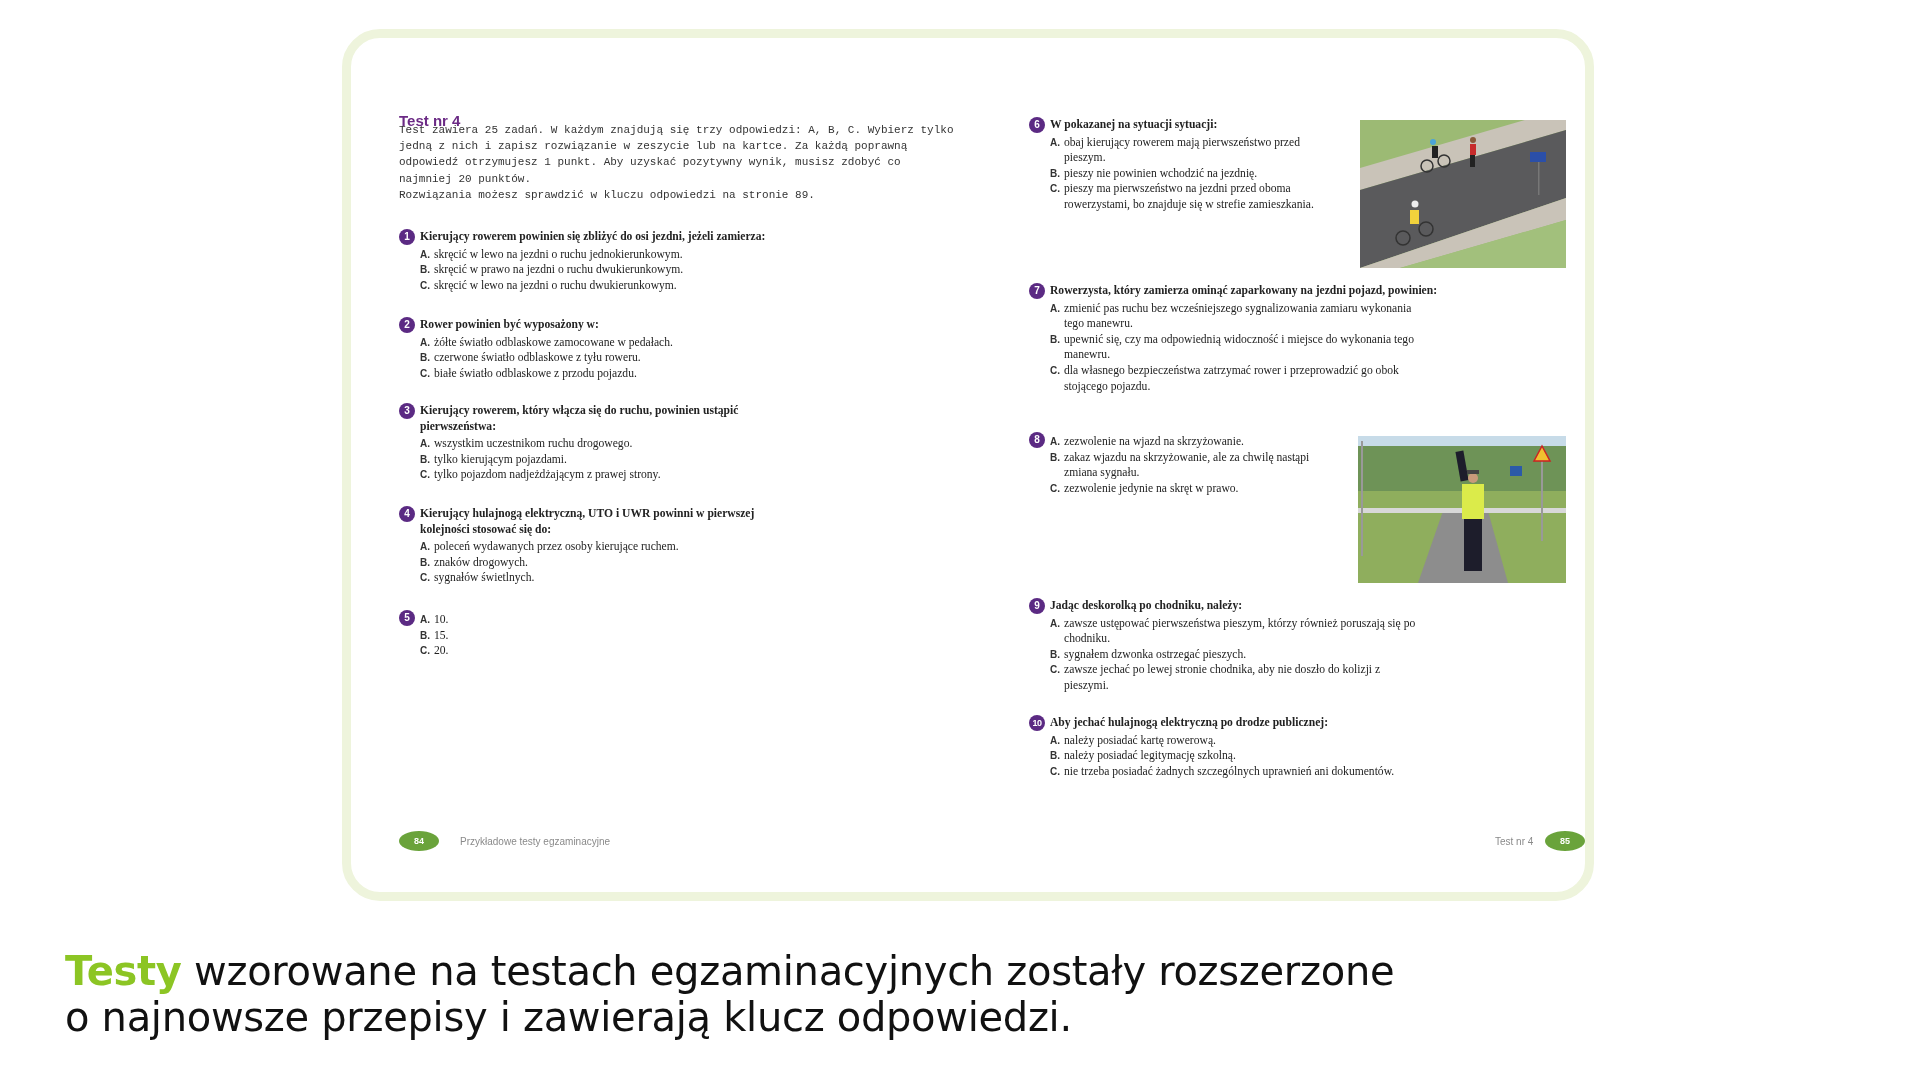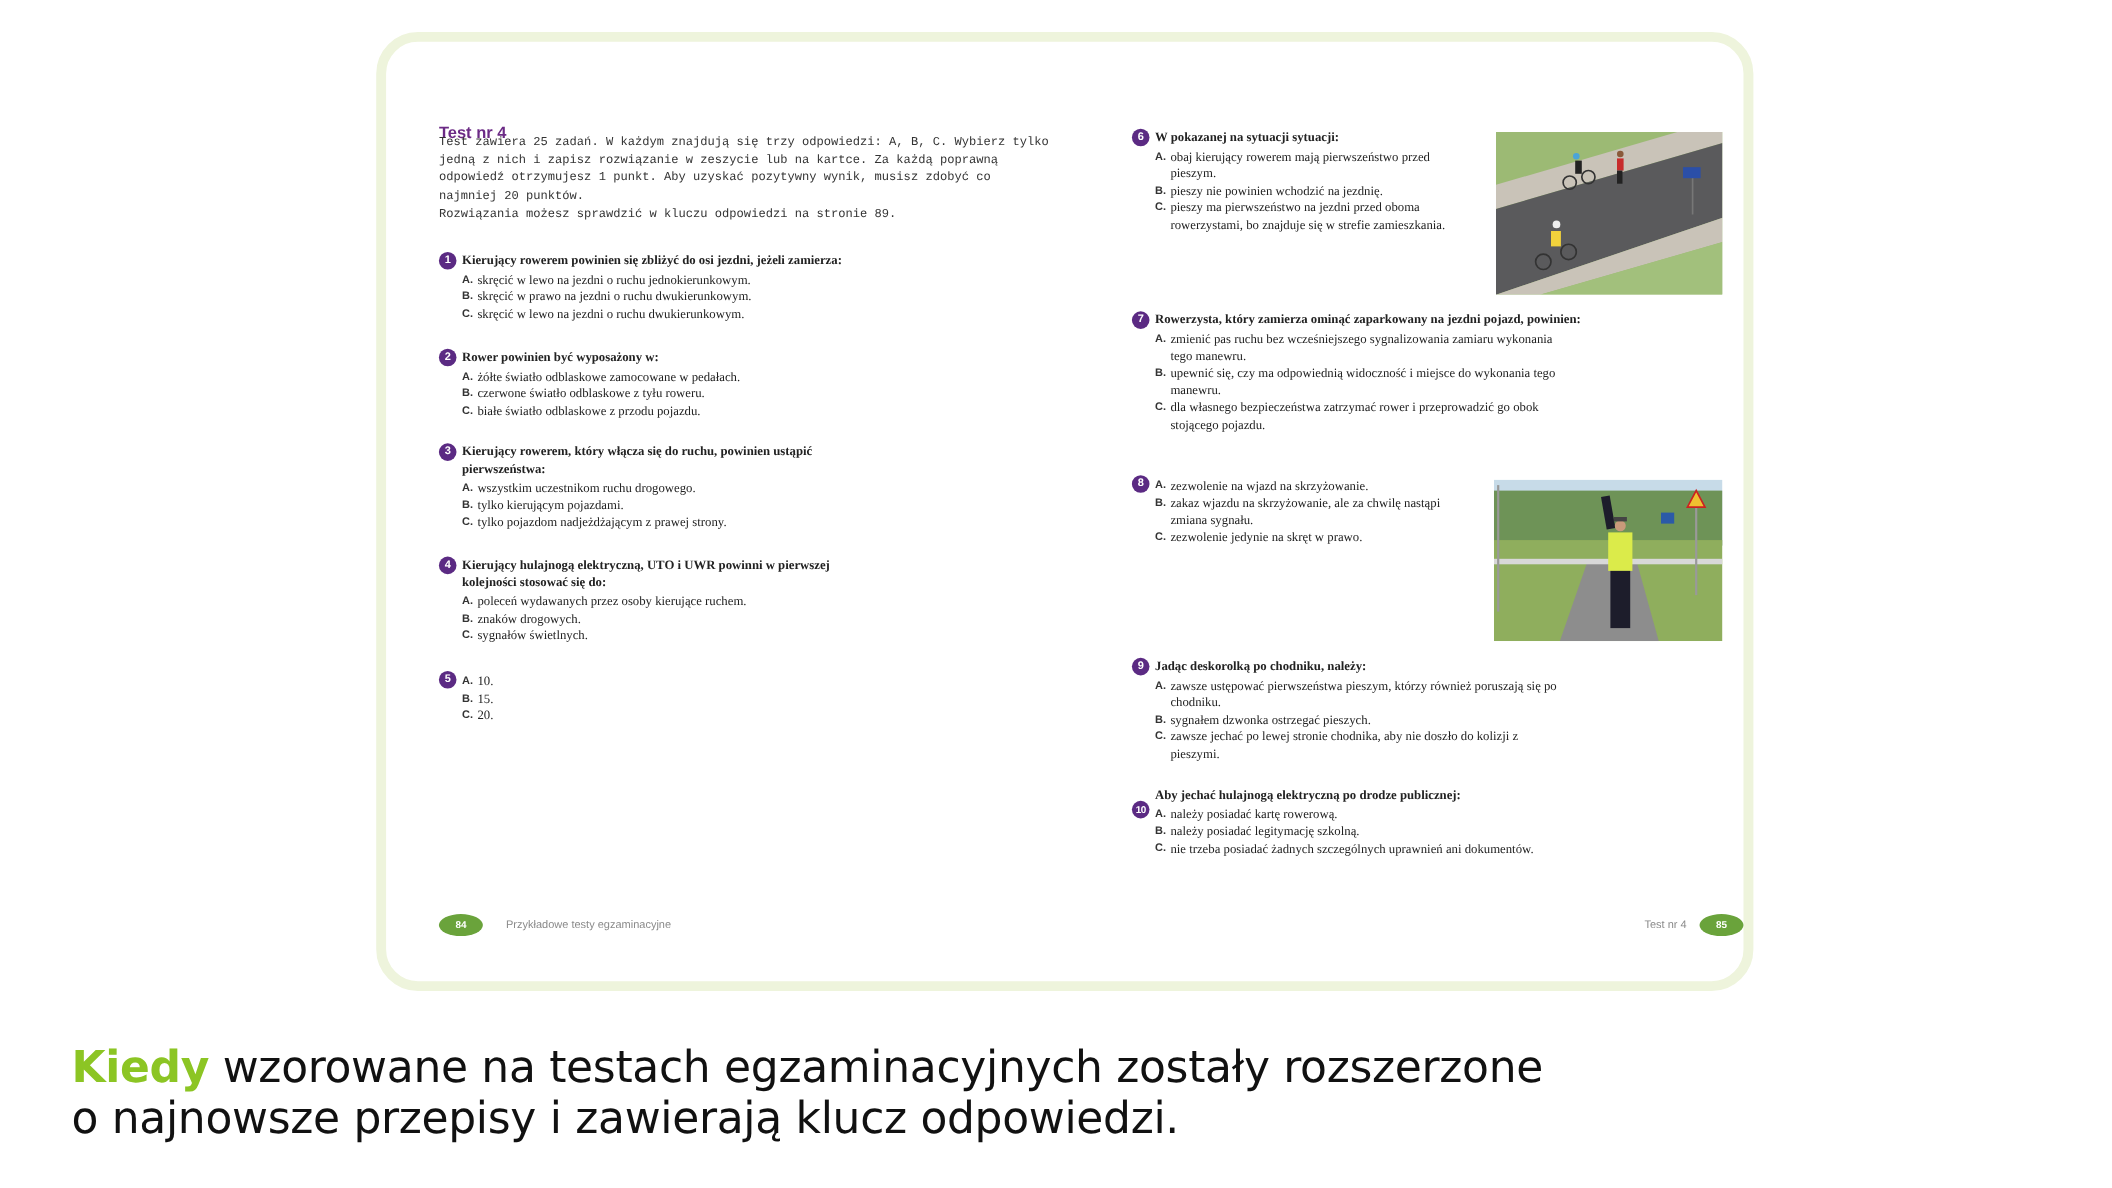--- a/index.html
+++ b/index.html
@@ -21,21 +21,21 @@
   }
   .intro p { margin: 0; }
 
   .question { position: absolute; }
   .q-head { position: relative; padding-left: 21px; font-weight: bold; font-size: 11.6px; line-height: 15.6px; color: #222; }
   .q-num {
     position: absolute; left: 0; top: 0; width: 16px; height: 16px; border-radius: 50%;
     background: #5b2a83; color: #fff; font-family: "Liberation Sans", sans-serif; font-weight: bold;
     font-size: 10px; line-height: 16px; text-align: center;
   }
-  .q-num.small { font-size: 9px; letter-spacing: -0.5px; margin-top: 13px; }
+  .q-num.small { font-size: 9px; letter-spacing: -0.5px; }
   .answers { padding-left: 21px; margin-top: 2px; }
   .answer { position: relative; padding-left: 14px; font-size: 11.6px; line-height: 15.6px; color: #222; }
   .answer .letter {
     position: absolute; left: 0; top: 0; font-family: "Liberation Sans", sans-serif; font-weight: bold; font-size: 10px; color: #333;
   }
 
   .photo { position: absolute; overflow: hidden; }
   .photo svg { display: block; width: 100%; height: 100%; }
 
   .footer-num {
@@ -223,15 +223,15 @@
     <div class="answer"><span class="letter">C.</span><span>nie trzeba posiadać żadnych szczególnych uprawnień ani dokumentów.</span></div>
   </div>
 </div>
 
 <div class="footer-num" style="left:399px; top:831px;">84</div>
 <div class="footer-text" style="left:436px; top:836px;padding-left:24px;">Przykładowe testy egzaminacyjne</div>
 <div class="footer-text" style="left:1495px; top:836px;">Test nr 4</div>
 <div class="footer-num" style="left:1545px; top:831px;">85</div>
 
 <div class="caption">
-  <div><span class="accent" style="white-space: pre;">Kiedy</span><span style="white-space: pre;"> wzorowane na testach egzaminacyjnych zostały rozszerzone</span></div>
+  <div><span class="accent" style="white-space: pre;">Testy</span><span style="white-space: pre;"> wzorowane na testach egzaminacyjnych zostały rozszerzone</span></div>
   <div>o najnowsze przepisy i zawierają klucz odpowiedzi.</div>
 </div>
 
 </body></html>

